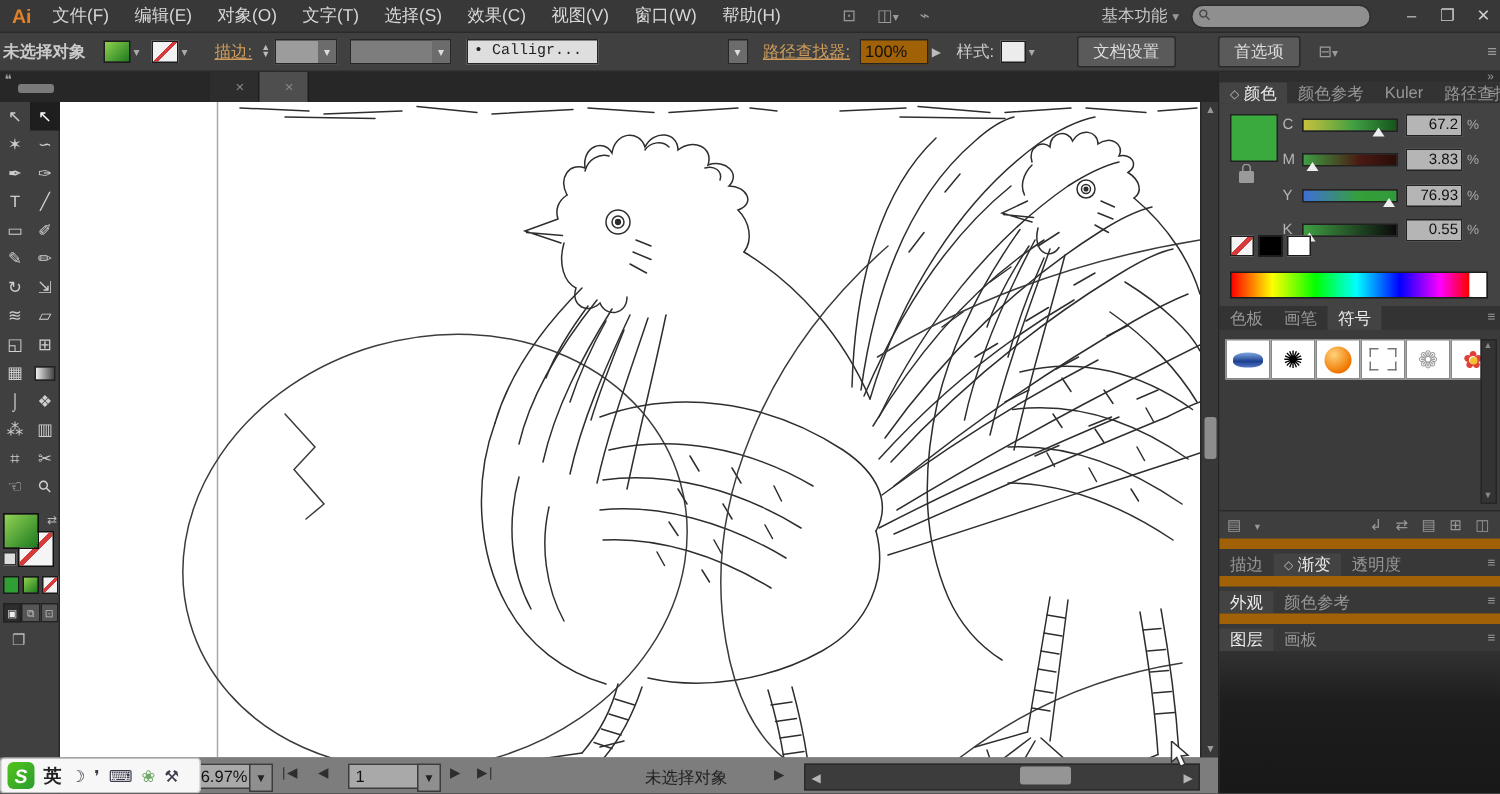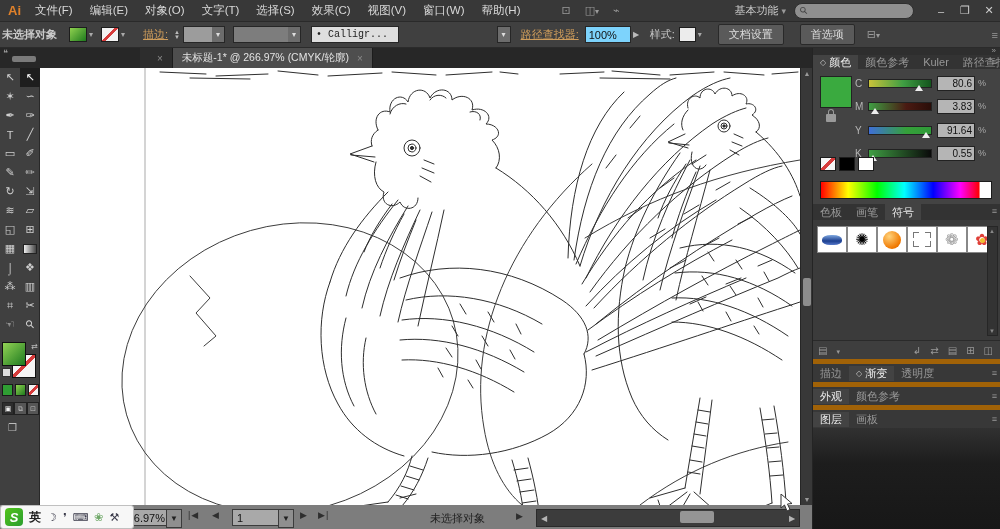--- a/index.html
+++ b/index.html
@@ -30,26 +30,26 @@
   .mini-caret{color:#aaa;font-size:8px;margin-left:2px;}
   .link-label{color:#cf9d5b;text-decoration:underline;margin:0 6px 0 10px;white-space:nowrap;}
   .stepper{display:flex;flex-direction:column;font-size:6px;color:#bbb;line-height:5px;margin-right:3px;}
   .dd-sm{width:40px;height:15px;background:#9c9c9c;border:1px solid #262626;display:flex;align-items:center;}
   .dd-caret{margin-left:auto;width:12px;height:100%;background:#6c6c6c;color:#ddd;font-size:8px;
             display:flex;align-items:center;justify-content:center;}
   .dd-wide{width:66px;height:15px;background:#7d7d7d;border:1px solid #262626;display:flex;align-items:center;margin-left:8px;}
   .brush-box{width:78px;height:15px;background:#dedede;border:1px solid #262626;color:#222;
              font-family:"Liberation Mono","DejaVu Sans Mono",monospace;font-size:10px;display:flex;align-items:center;
              padding:0 4px;margin-left:10px;white-space:nowrap;overflow:hidden;}
-  .val-box{width:38px;height:15px;background:#7dd3fc;border:1px solid #262626;color:#111;display:flex;
+  .val-box{width:38px;height:15px;background:#a16207;border:1px solid #262626;color:#111;display:flex;
            align-items:center;padding:0 3px;}
   .fwd-btn{width:11px;height:17px;color:#bbb;font-size:8px;display:flex;align-items:center;justify-content:center;}
   .style-swatch{width:15px;height:13px;background:#ececec;border:1px solid #1d1d1d;margin-left:4px;}
   .bar-btn{background:#5a5a5a;border:1px solid #292929;border-radius:2px;color:#ddd;padding:2px 10px;
-           margin-left:16px;white-space:nowrap;}
+           margin-left:28px;white-space:nowrap;}
   .opt-far{margin-left:auto;color:#999;}
   
   .tabbar{left:0;top:48px;width:812px;height:20px;background:#272727;display:flex;align-items:stretch;}
   .tab-spacer{width:140px;position:relative;}
   .tab-quote{position:absolute;left:3px;top:0px;color:#9a9a9a;font-size:9px;}
   .tab-pill{position:absolute;left:12px;top:8px;width:24px;height:6px;background:#7a7a7a;border-radius:2px;}
   .doc-tab{display:flex;align-items:center;padding:0 9px;font-size:10.5px;border-right:1px solid #1c1c1c;
            background:#2d2d2d;color:#9b9b9b;white-space:nowrap;}
   .doc-tab.active{background:#4e4e4e;color:#e2e2e2;}
   .tab-close{margin-left:8px;color:#8a8a8a;font-size:10px;}
@@ -157,21 +157,21 @@
   .sym-flower{color:#9a9a9a;font-size:16px;}
   .sym-daisy{color:#e04038;font-size:16px;position:relative;}
   .sym-daisy:after{content:"";position:absolute;left:50%;top:50%;width:5px;height:5px;margin:-2px 0 0 -2.5px;
                    border-radius:50%;background:#f0c030;}
   .sym-scroll{position:absolute;right:2px;top:6px;width:9px;height:108px;background:#333;border:1px solid #262626;}
   .sym-scroll .a{position:absolute;left:0;width:8px;text-align:center;color:#888;font-size:6px;}
   .sym-bottom{height:18px;background:#3e3e3e;border-top:1px solid #2a2a2a;display:flex;align-items:center;
               padding:0 5px;color:#999;font-size:10px;}
   .sym-bottom .grow{flex:1;}
   .sym-bottom span{margin-right:9px;}
-  .group-row{height:18px;background:#383838;border-top:5px solid #a16207;display:flex;align-items:center;
+  .group-row{height:18px;background:#383838;border-top:7px solid #a16207;display:flex;align-items:flex-end;
              font-size:11px;position:relative;}
   .layers-body{height:117px;background:linear-gradient(180deg,#313131,#1d1d1d 30%,#161616);}
   
   .art path, .art ellipse, .art line, .art circle{vector-effect:non-scaling-stroke;}
 </style>
 </head>
 <body>
 
 <div class="app">
 
@@ -237,21 +237,20 @@
 
   <div class="abs tabbar">
     <span class="tab-spacer">
       <span class="tab-quote">❝</span>
       <span class="tab-pill"></span>
     </span>
     <span class="doc-tab">
       <span class="tab-close">×</span>
     </span>
     <span class="doc-tab active">
-      <span>未标题-1* @ 266.97% (CMYK/轮廓)</span>
       <span class="tab-close">×</span>
     </span>
   </div>
 
   <div class="abs toolbar">
     <div class="tool-grid">
       <span class="tool">↖</span>
       <span class="tool active">↖</span>
       <span class="tool">✶</span>
       <span class="tool">∽</span>
@@ -462,37 +461,37 @@
     </div>
 
     <div class="color-body">
       <span class="big-swatch"></span>
       <span class="lock"></span>
       <div class="ch-row" style="top:6px">
         <span class="ch-label">C</span>
         <span class="ch-track tr-c">
             <span class="ch-marker" style="left:46px"></span>
           </span>
-        <span class="ch-val">80.6</span>
+        <span class="ch-val">67.2</span>
         <span class="ch-unit">%</span>
       </div>
       <div class="ch-row" style="top:29px">
         <span class="ch-label">M</span>
         <span class="ch-track tr-m">
             <span class="ch-marker" style="left:2px"></span>
           </span>
         <span class="ch-val">3.83</span>
         <span class="ch-unit">%</span>
       </div>
       <div class="ch-row" style="top:53px">
         <span class="ch-label">Y</span>
         <span class="ch-track tr-y">
             <span class="ch-marker" style="left:53px"></span>
           </span>
-        <span class="ch-val">91.64</span>
+        <span class="ch-val">76.93</span>
         <span class="ch-unit">%</span>
       </div>
       <div class="ch-row" style="top:76px">
         <span class="ch-label">K</span>
         <span class="ch-track tr-k">
             <span class="ch-marker" style="left:0px"></span>
           </span>
         <span class="ch-val">0.55</span>
         <span class="ch-unit">%</span>
       </div>

